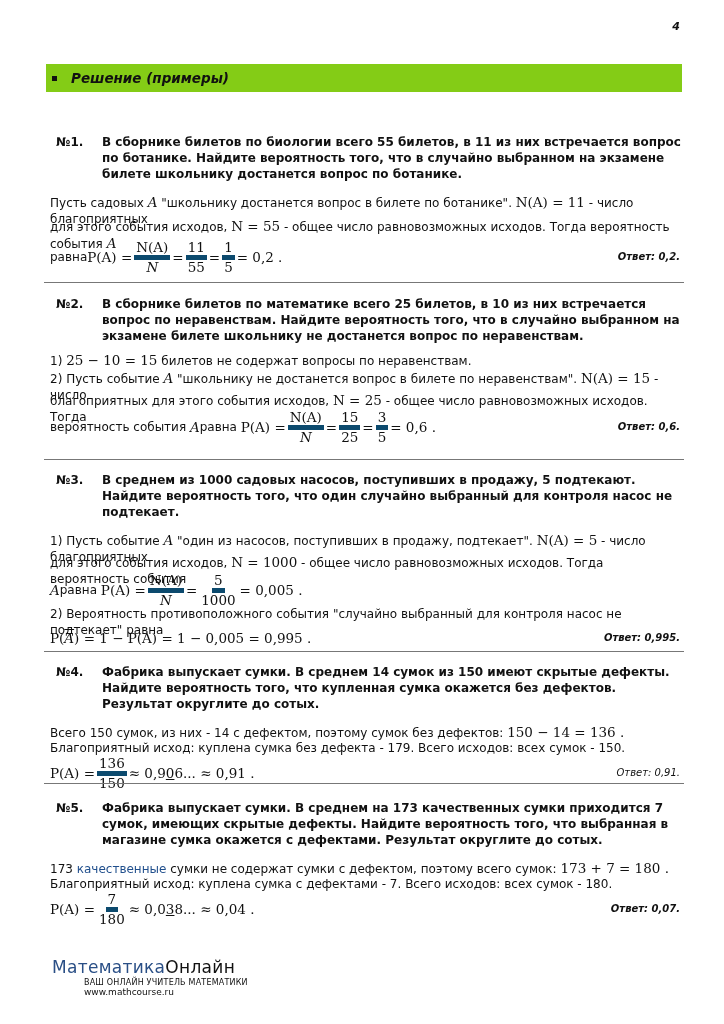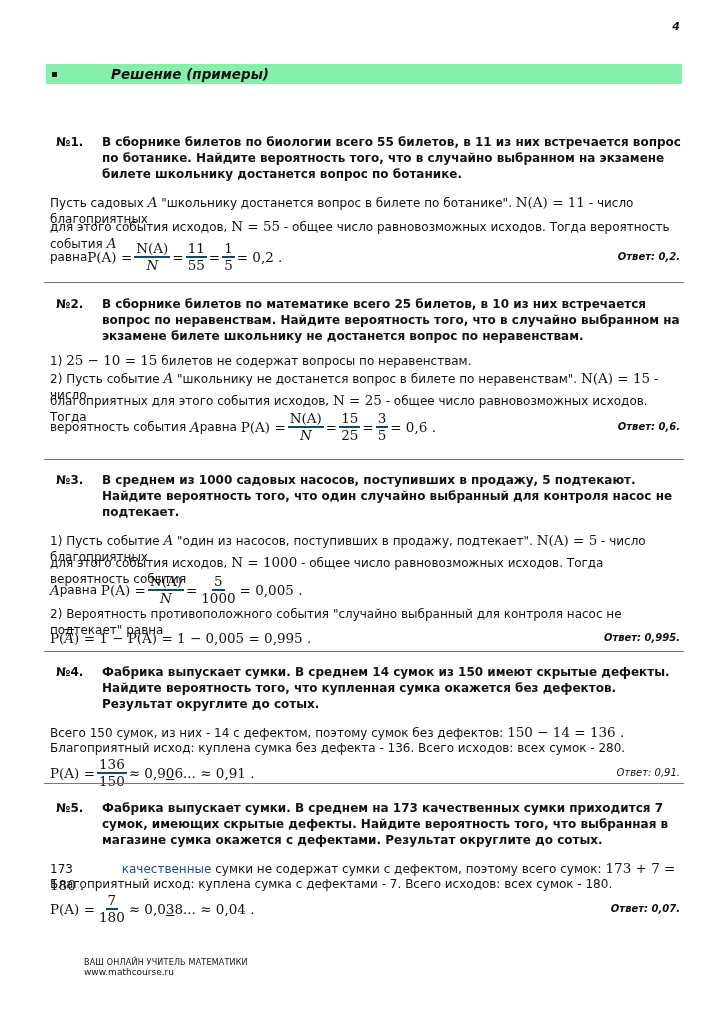--- a/index.html
+++ b/index.html
@@ -6,42 +6,42 @@
   body {
     width: 724px; height: 1024px; position: relative; overflow: hidden;
     font-family: "DejaVu Sans", sans-serif; color: #111;
     font-size: 12px;
   }
   .page-num {
     position: absolute; top: 20px; right: 44px;
     font-family: "DejaVu Sans", sans-serif; font-style: italic; font-weight: bold; font-size: 11px;
   }
   .section-bar {
-    position: absolute; left: 46px; top: 64px; width: 636px; height: 20px;
-    background: #86efac; display: flex; align-items: center; gap: 40px;
+    position: absolute; left: 46px; top: 64px; width: 636px; height: 28px;
+    background: #84cc16; display: flex; align-items: center;
   }
   .section-bar .bullet { width: 5px; height: 5px; background: #111; margin-left: 6px; margin-right: 14px; }
   .section-bar .title { font-style: italic; font-weight: bold; font-size: 13.5px; }
 
   .problem { position: absolute; left: 50px; width: 632px; }
   .prob-head { display: flex; font-weight: bold; font-size: 12px; line-height: 16px; }
   .prob-num { width: 46px; flex: none; padding-left: 6px; }
   .prob-text { flex: 1; }
   .sol { font-size: 12px; line-height: 16px; margin-top: 14px; }
   .sol .line { position: relative; min-height: 16px; }
   .sol .line.tall { height: 30px; display: flex; align-items: center; }
   .math { font-family: "DejaVu Serif", serif; font-size: 13.5px; }
   .mi { font-family: "DejaVu Serif", serif; font-style: italic; font-size: 13.5px; }
   .frac { display: inline-flex; flex-direction: column; align-items: center; vertical-align: middle; margin: 0 2px; font-family: "DejaVu Serif", serif; font-size: 13.5px; line-height: 15px; }
-  .frac .num { border-bottom: 2px solid #0c4a6e; padding: 0 2px; }
+  .frac .num { border-bottom: 5px solid #0c4a6e; padding: 0 2px; }
   .frac .den { padding: 0 2px; }
   .answer { position: absolute; right: 2px; font-weight: bold; font-style: italic; font-size: 10px; }
   .answer.plain { font-weight: normal; }
   .divider { position: absolute; left: 44px; width: 640px; height: 0; border-top: 1.5px solid #777; }
-  .hl { color: #1f4e8c; margin-left: 45px; }
+  .hl { color: #1f4e8c; }
   .ol { text-decoration: overline; }
   .ul { text-decoration: underline; }
 
   .logo { position: absolute; left: 52px; top: 957px; }
   .logo .brand { font-size: 17px; letter-spacing: 0.3px; }
   .logo .brand .b1 { color: #2a4f86; }
   .logo .brand .b2 { color: #111; }
   .logo .tag { font-size: 8px; margin-top: 1px; letter-spacing: 0.2px; padding-left: 32px; }
   .logo .url { font-size: 9px; margin-left: 32px; }
 </style>
@@ -170,21 +170,21 @@
 <div class="problem" style="top:664px;">
   <div class="prob-head">
     <span class="prob-num">№4.</span>
     <span class="prob-text">Фабрика выпускает сумки. В среднем 14 сумок из 150 имеют скрытые дефекты. Найдите вероятность того, что купленная сумка окажется без дефектов. Результат округлите до сотых.</span>
   </div>
   <div class="sol" style="margin-top:12px;">
     <div class="line" style="height:16px;">
       <span>Всего 150 сумок, из них - 14 с дефектом, поэтому сумок без дефектов: </span><span class="math">150 − 14 = 136 .</span>
     </div>
     <div class="line" style="height:16px;">
-      <span>Благоприятный исход:  куплена сумка без дефекта - 136.  Всего исходов: всех сумок - 280.</span>
+      <span>Благоприятный исход:  куплена сумка без дефекта - 179.  Всего исходов: всех сумок - 150.</span>
     </div>
     <div class="line tall" style="height:34px;">
       <span class="math">P(A) = </span>
       <span class="frac">
           <span class="num">136</span>
           <span class="den">150</span>
         </span>
       <span class="math"><span>≈ 0,9</span><span class="ul">0</span><span>6... ≈ 0,91 .</span></span>
       <span class="answer plain">Ответ: 0,91.</span>
     </div>
@@ -211,15 +211,18 @@
           <span class="num">7</span>
           <span class="den">180</span>
         </span>
       <span class="math"><span>≈ 0,0</span><span class="ul">3</span><span>8... ≈ 0,04 .</span></span>
       <span class="answer">Ответ: 0,07.</span>
     </div>
   </div>
 </div>
 
 <div class="logo">
+  <div class="brand">
+    <span class="b1">Математика</span><span class="b2">Онлайн</span>
+  </div>
   <div class="tag">ВАШ ОНЛАЙН УЧИТЕЛЬ МАТЕМАТИКИ</div>
   <div class="url">www.mathcourse.ru</div>
 </div>
 
 </body></html>

